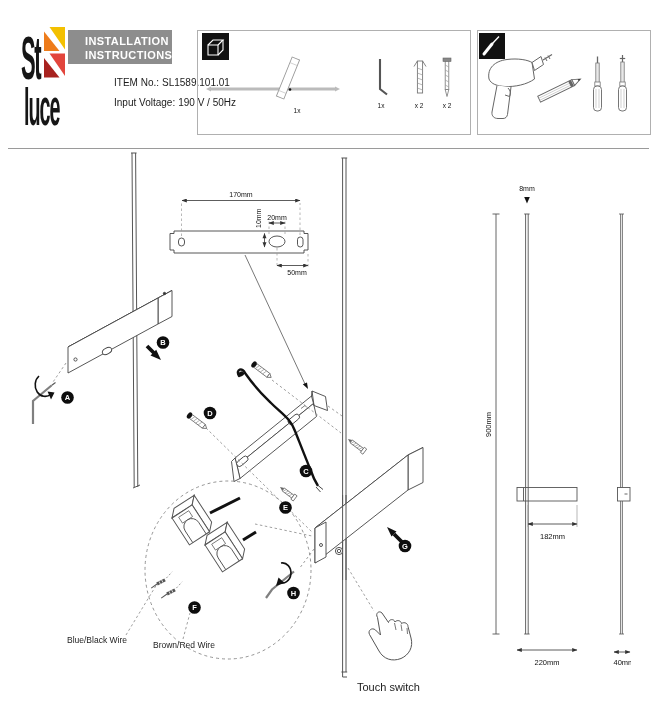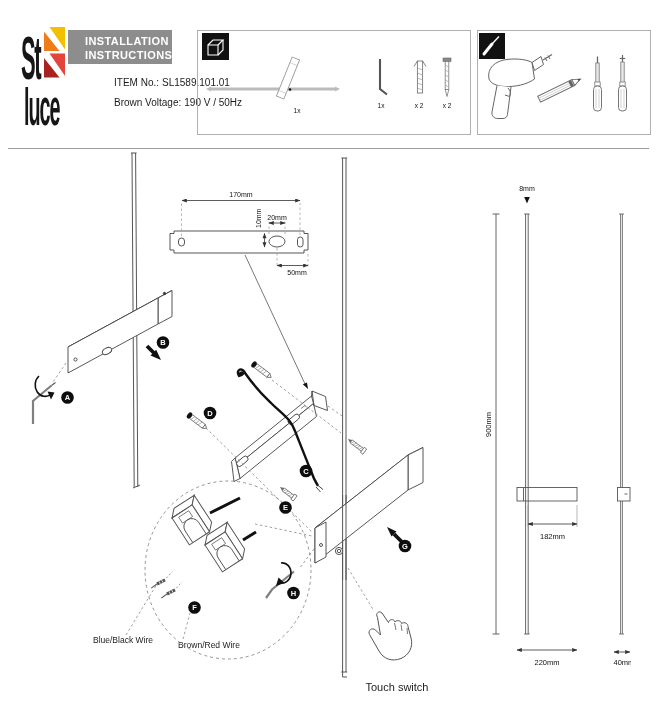--- a/index.html
+++ b/index.html
@@ -12,21 +12,21 @@
   .logo-colors{position:absolute;left:44px;top:27px;}
   .title-box{position:absolute;left:68px;top:30px;width:104px;height:34px;background:#8d8d8d;
              color:#fff;font-weight:700;font-size:11px;letter-spacing:.4px;
              padding:4px 0 0 17px;line-height:14px;box-sizing:border-box;}
   .info{position:absolute;left:68px;top:73px;font-size:10px;color:#1c1c1c;line-height:19.5px;white-space:nowrap;margin-left:46px;}
   .info span{margin-right:3px;}
   .pbox{position:absolute;border:1px solid #b0b0b0;background:transparent;}
   .parts{left:197px;top:30px;width:272px;height:103px;}
   .tools{left:477px;top:30px;width:172px;height:103px;}
   .divider{position:absolute;left:8px;top:148px;width:641px;height:1px;background:#9a9a9a;}
-  .lbl{position:absolute;font-size:8.5px;color:#1c1c1c;text-align:center;}
+  .lbl{position:absolute;font-size:8.5px;color:#1c1c1c;}
   .wire1{left:67px;top:635px;width:112px;}
   .wire2{left:153px;top:640px;width:112px;}
   .touch{left:357px;top:681px;width:80px;font-size:11px;}
   svg.art{position:absolute;left:0;top:0;}
   svg text{font-family:"Liberation Sans",sans-serif;fill:#111;}
   .dimt{font-size:7px;}
   .dimt2{font-size:7.5px;}
   .badge-t{font-size:7.5px;font-weight:700;fill:#fff;text-anchor:middle;}
   .qty{font-size:6.5px;text-anchor:middle;}
 </style>
@@ -44,21 +44,21 @@
   </svg>
   <div class="logo-luce">luce</div>
 
   <div class="title-box">
     <div>INSTALLATION</div>
     <div>INSTRUCTIONS</div>
   </div>
 
   <div class="info">
     <div><span>ITEM No.:</span><span>SL1589.101.01</span></div>
-    <div><span>Brown Voltage:</span><span>190 V / 50Hz</span></div>
+    <div><span>Input Voltage:</span><span>190 V / 50Hz</span></div>
   </div>
 
   <div class="pbox parts"></div>
   <div class="pbox tools"></div>
   <div class="divider"></div>
 
   <div class="lbl wire1">Blue/Black Wire</div>
   <div class="lbl wire2">Brown/Red Wire</div>
   <div class="lbl touch">Touch switch</div>
 

